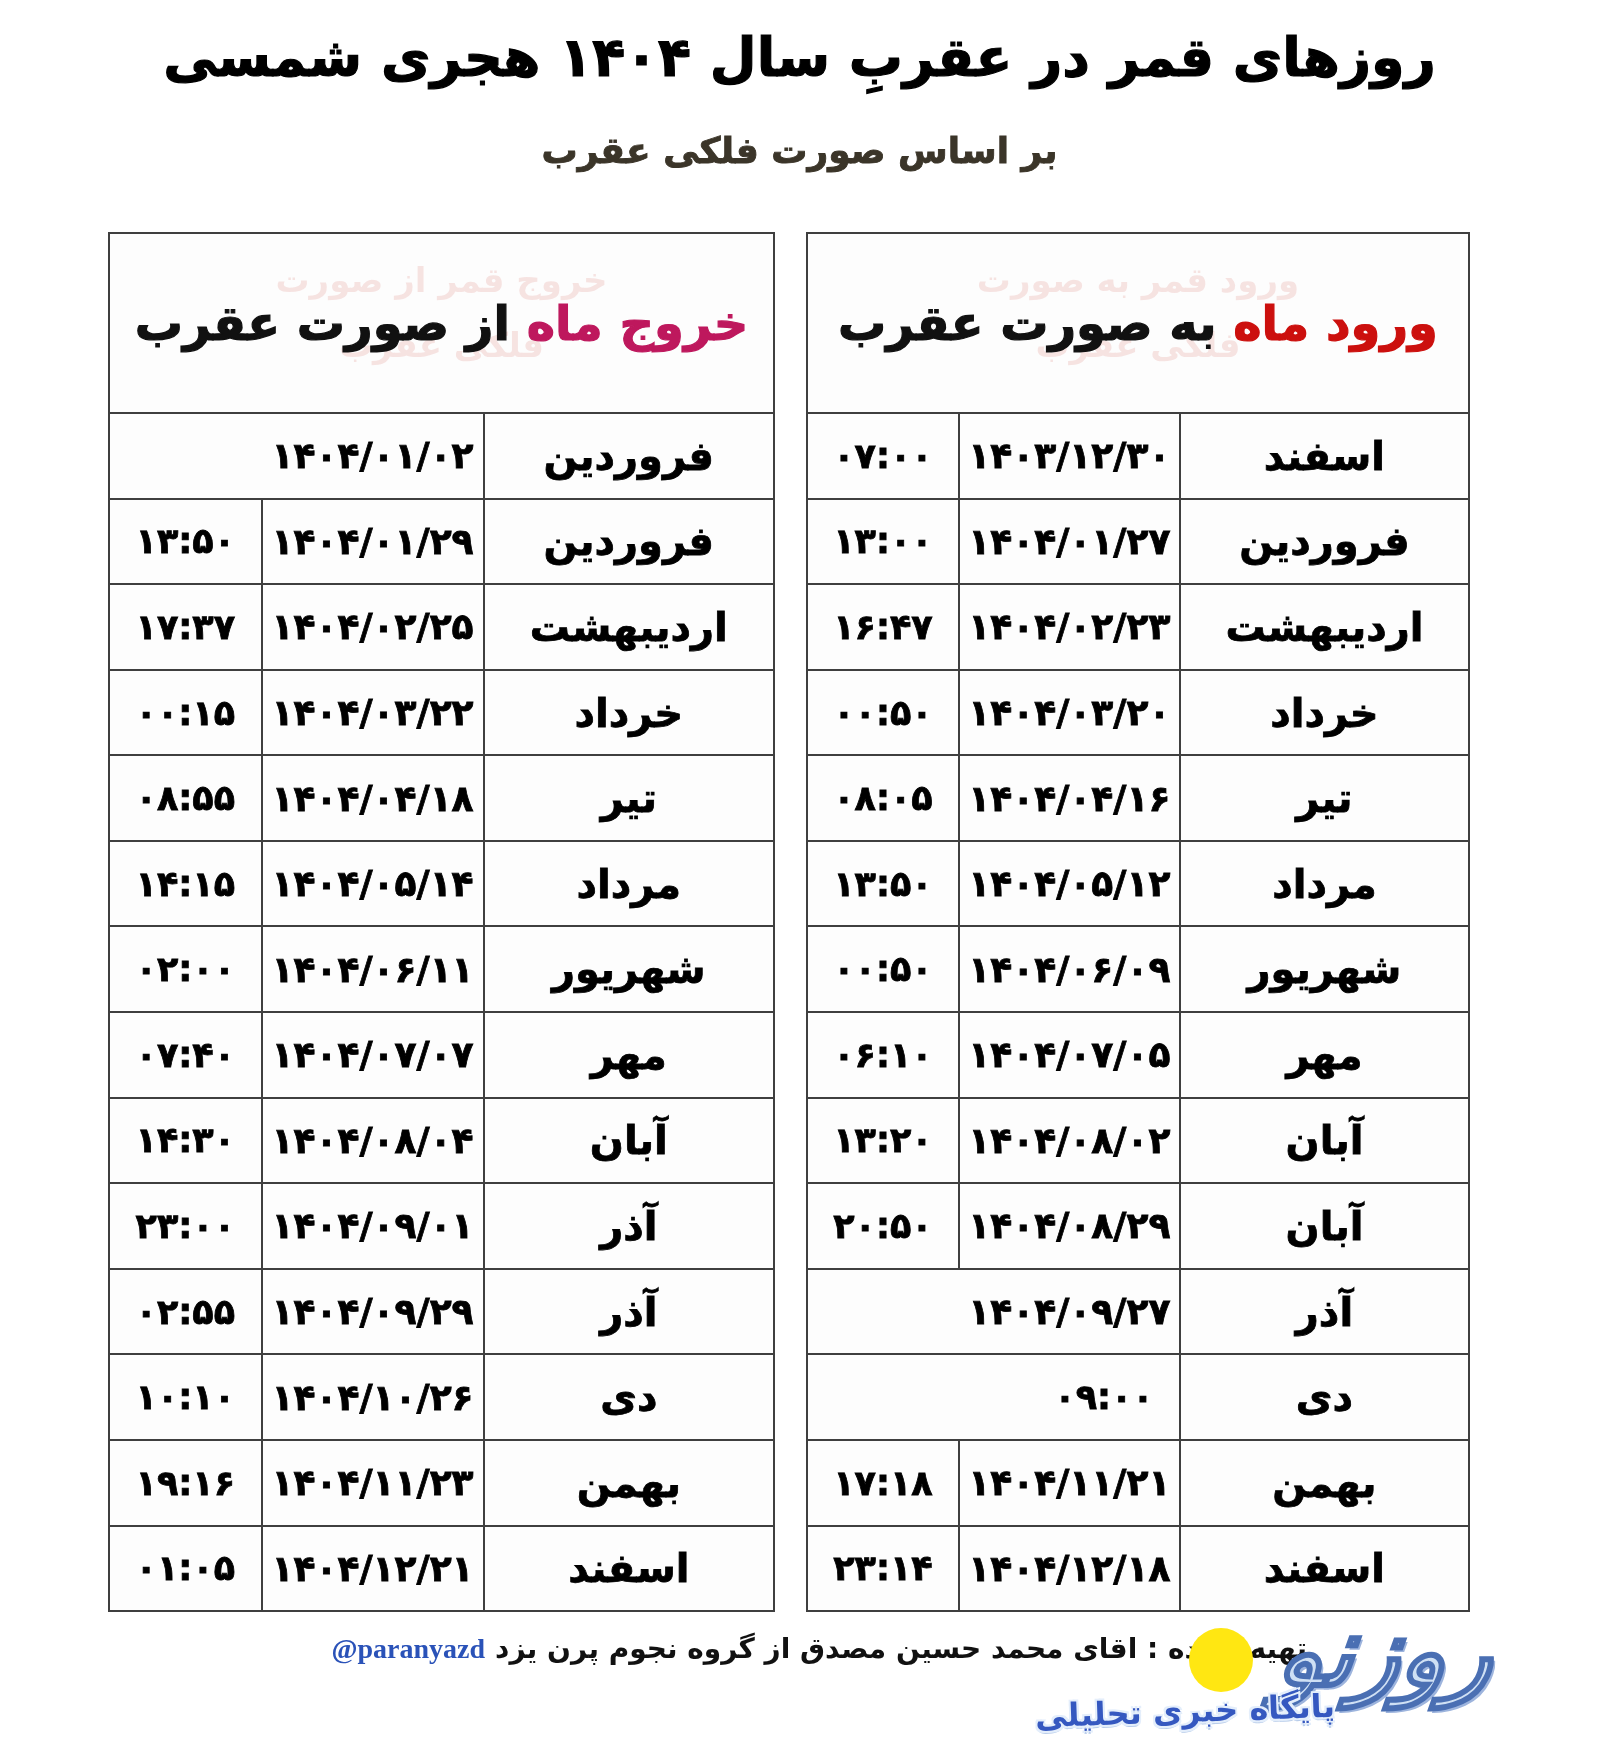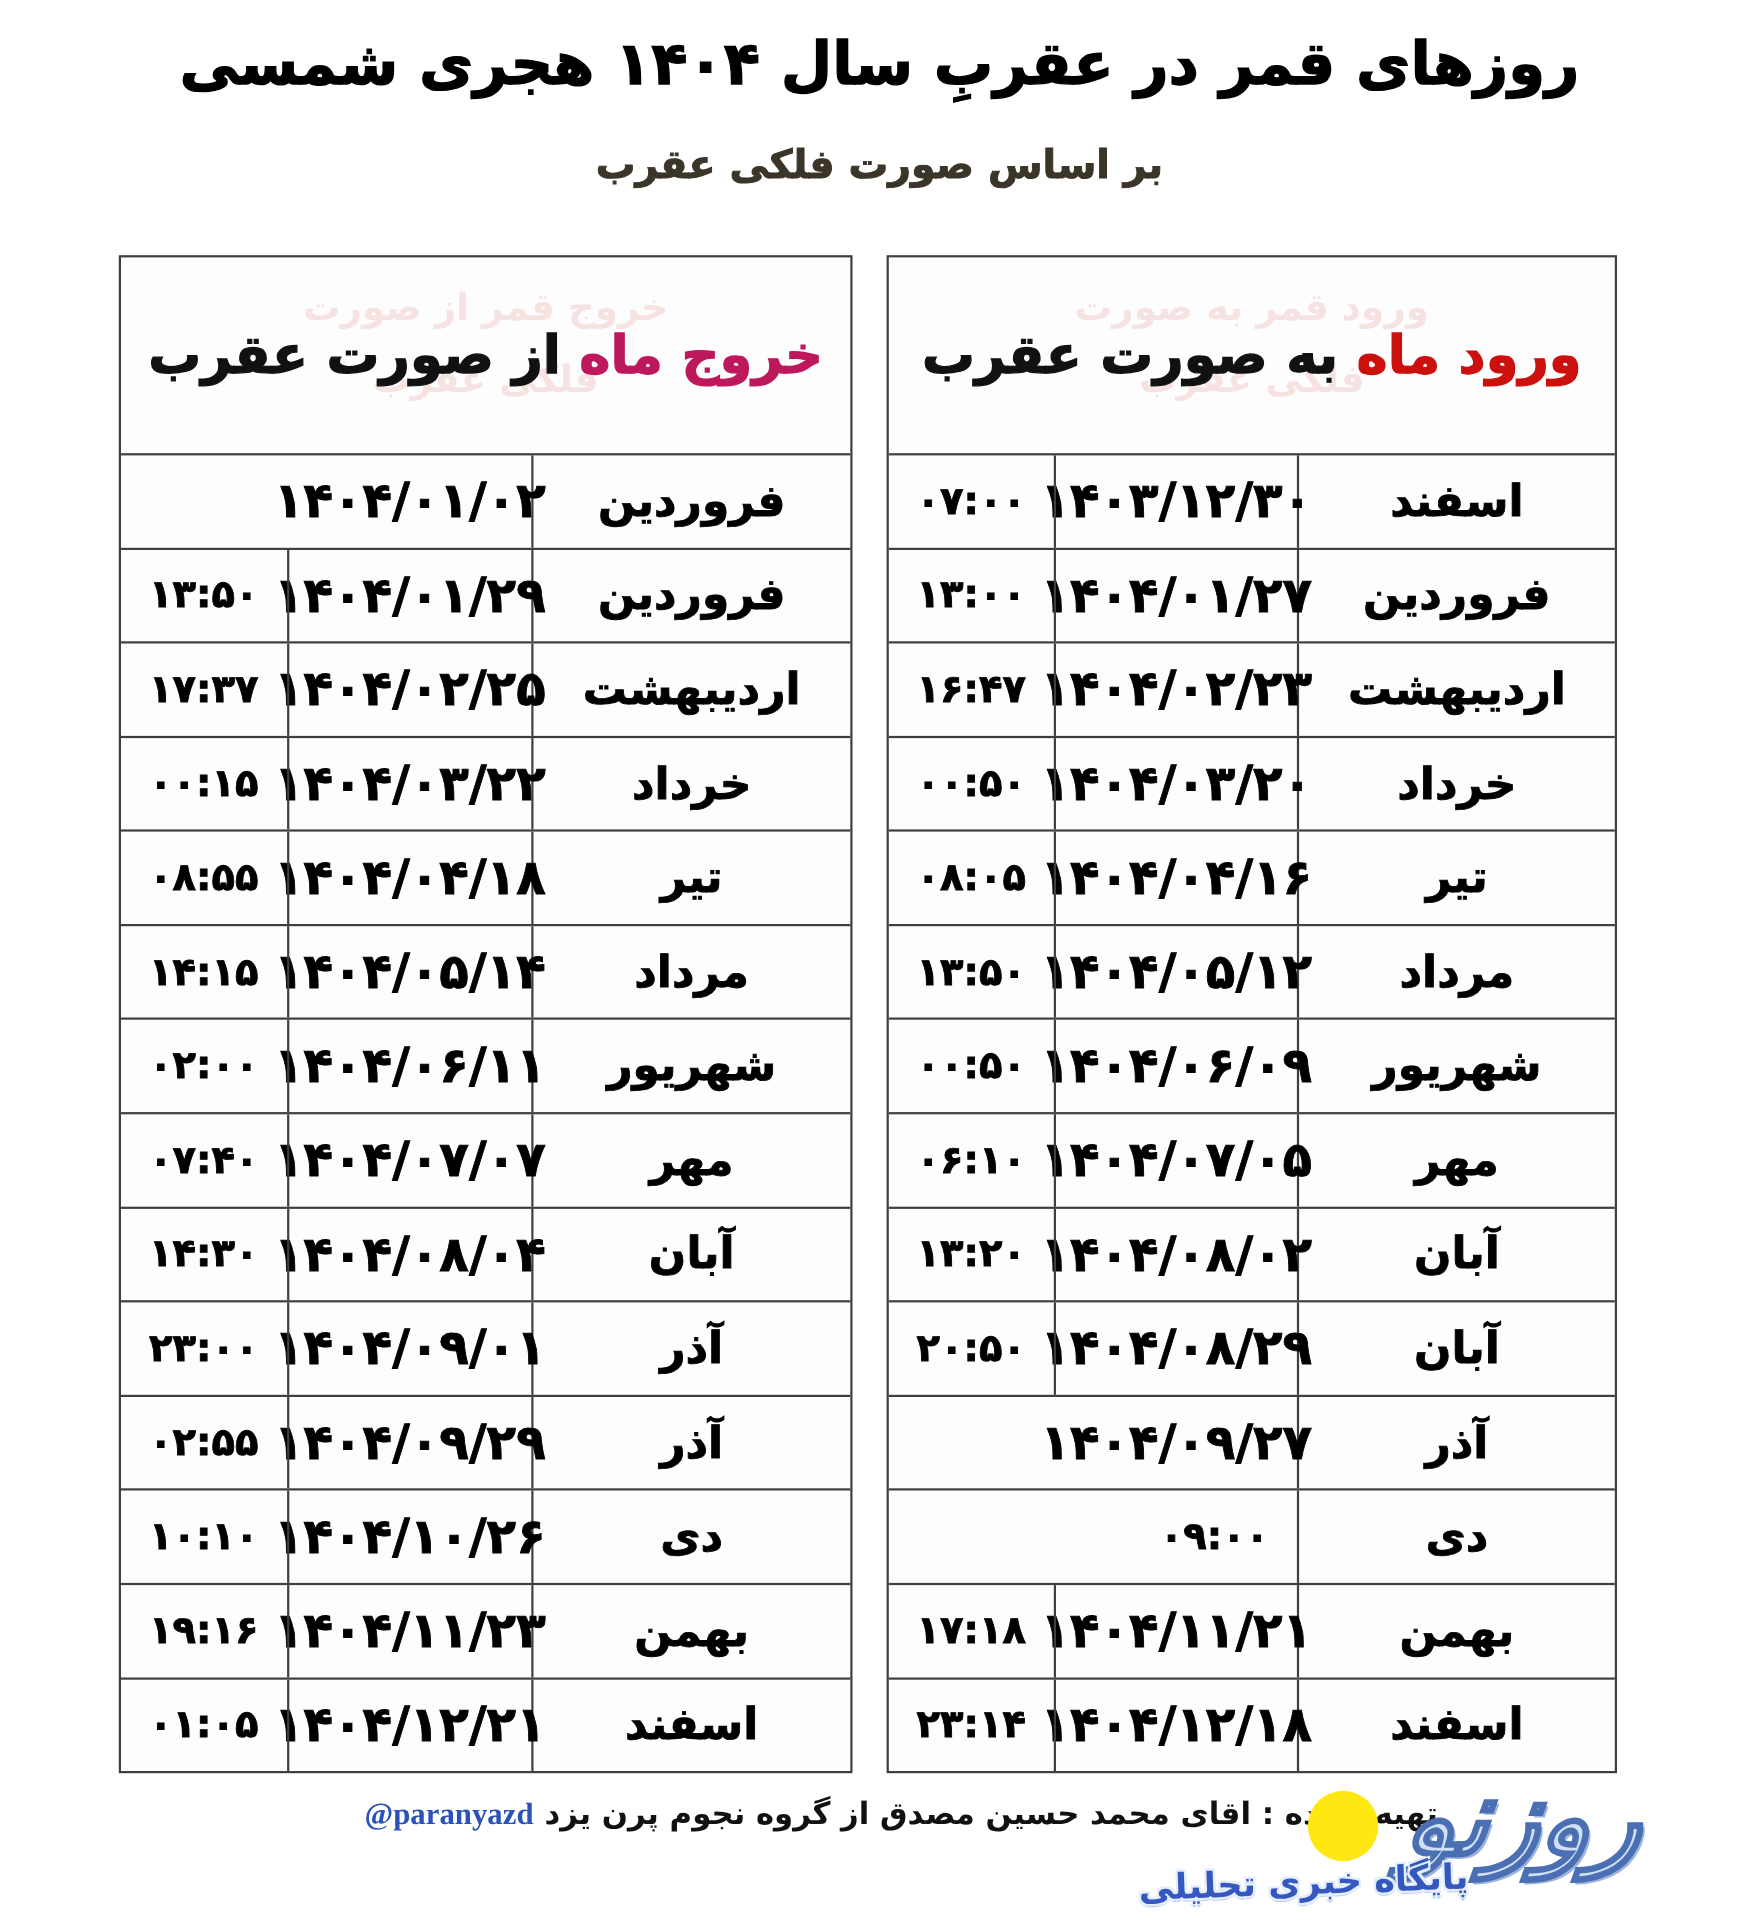--- a/index.html
+++ b/index.html
@@ -36,21 +36,21 @@
     color:#c93a30;opacity:0.13;pointer-events:none;
   }
   .rows{flex:1;display:flex;flex-direction:column;}
   .trow{flex:1;display:flex;border-top:2px solid #3f3f3f;}
   .trow:first-child{border-top:none;}
   .cell{
     display:flex;align-items:center;justify-content:center;box-sizing:border-box;
     font-weight:bold;color:#000;-webkit-text-stroke:0.8px currentColor;
   }
   .cell.month{width:43.5%;font-size:40px;}
-  .cell.date {width:33.5%;font-size:44px;direction:ltr;border-right:2px solid #3f3f3f;}
+  .cell.date {width:33.5%;font-size:36px;direction:ltr;border-right:2px solid #3f3f3f;}
   .cell.time {width:23%;  font-size:35px;direction:ltr;border-right:2px solid #3f3f3f;}
   .credit{
     position:absolute;top:1632px;right:292px;font-size:28px;font-weight:bold;
     white-space:nowrap;direction:rtl;color:#111;
   }
   .credit .handle{direction:ltr;unicode-bidi:isolate;margin-right:10px;font-weight:bold;font-family:Liberation Serif, serif;}
   .logo{position:absolute;top:1604px;right:106px;width:440px;height:134px;}
   .logo-word{
     position:absolute;right:0;top:-14px;font-size:96px;font-weight:bold;font-style:italic;
     color:#cfe0f4;-webkit-text-stroke:3px #4a6fb3;transform:skewX(-6deg);

